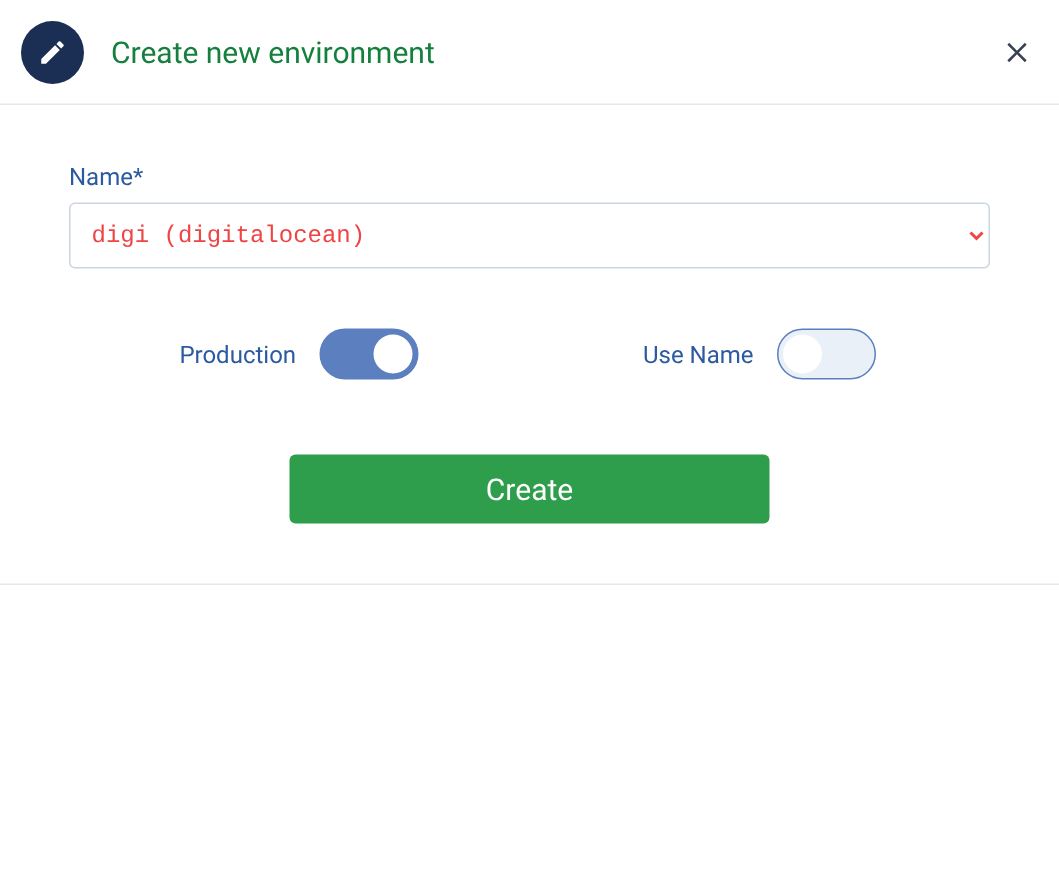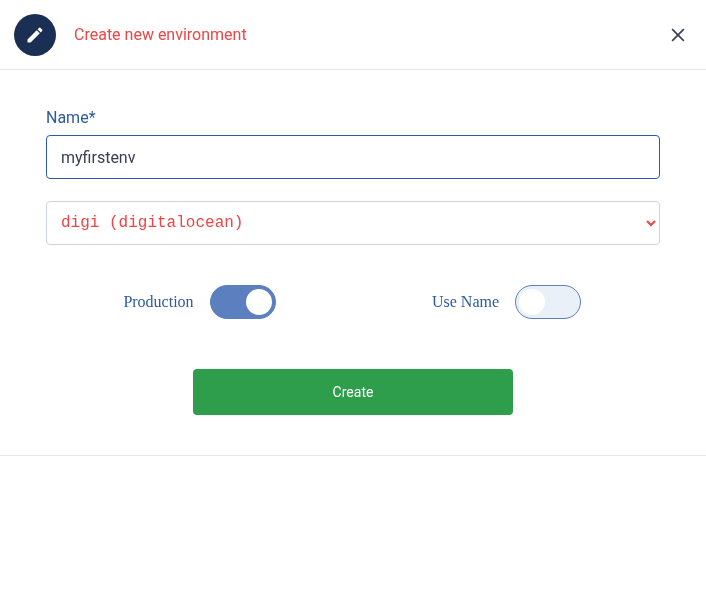--- a/index.html
+++ b/index.html
@@ -36,22 +36,22 @@
       justify-content: center;
       flex-shrink: 0;
     }
     .header-icon svg {
       width: 20px;
       height: 20px;
       fill: #ffffff;
     }
     .header-title {
       margin-left: 18px;
-      font-size: 16px;
-      color: #ef4444;
+      font-size: 20px;
+      color: #15803d;
       font-weight: 400;
     }
     .close-btn {
       position: absolute;
       right: 14px;
       top: 50%;
       transform: translateY(-50%);
       background: none;
       border: none;
       cursor: pointer;
@@ -106,21 +106,20 @@
       display: flex;
       align-items: center;
       width: 100%;
       margin-bottom: 50px;
     }
     .toggle-group {
       display: flex;
       align-items: center;
       flex: 1;
       justify-content: center;
-      font-family: Liberation Serif, serif;
     }
     .toggle-label {
       color: #2c5aa0;
       font-size: 16px;
       margin-right: 16px;
     }
     .toggle {
       position: relative;
       width: 66px;
       height: 34px;
@@ -152,21 +151,21 @@
     }
     .create-btn {
       display: block;
       width: 320px;
       height: 46px;
       margin: 0 auto;
       background: #2e9e4d;
       color: #ffffff;
       border: none;
       border-radius: 4px;
-      font-size: 14px;
+      font-size: 20px;
       cursor: pointer;
       font-family: inherit;
     }
   </style>
 </head>
 <body>
 
 <div class="dialog">
   <div class="header">
     <div class="header-icon">
@@ -178,21 +177,20 @@
     <button class="close-btn">
       <svg viewBox="0 0 24 24">
         <line x1="5" y1="5" x2="19" y2="19"></line>
         <line x1="19" y1="5" x2="5" y2="19"></line>
       </svg>
     </button>
   </div>
 
   <div class="body">
     <label class="field-label">Name*</label>
-    <input type="text" class="text-input" value="myfirstenv" style="">
 
     <select class="select-input">
       <option>digi (digitalocean)</option>
     </select>
 
     <div class="toggles-row">
       <div class="toggle-group">
         <span class="toggle-label">Production</span>
         <span class="toggle on">
           <span class="toggle-knob"></span>

